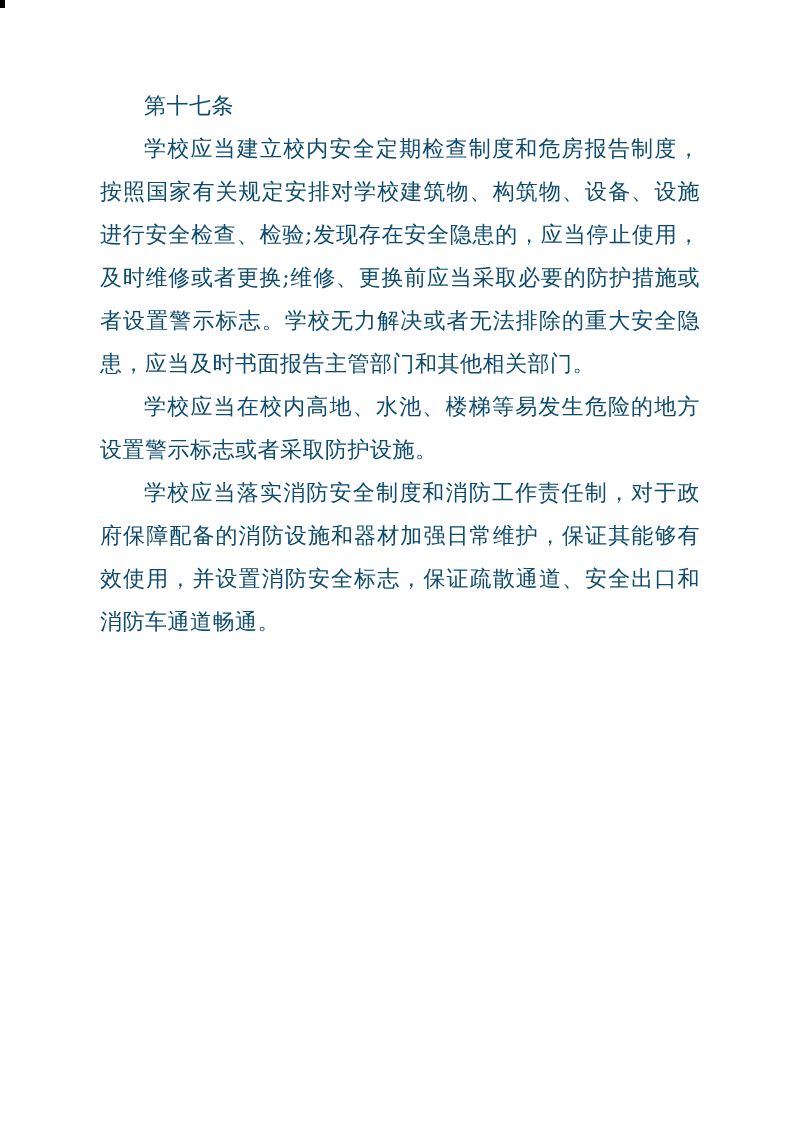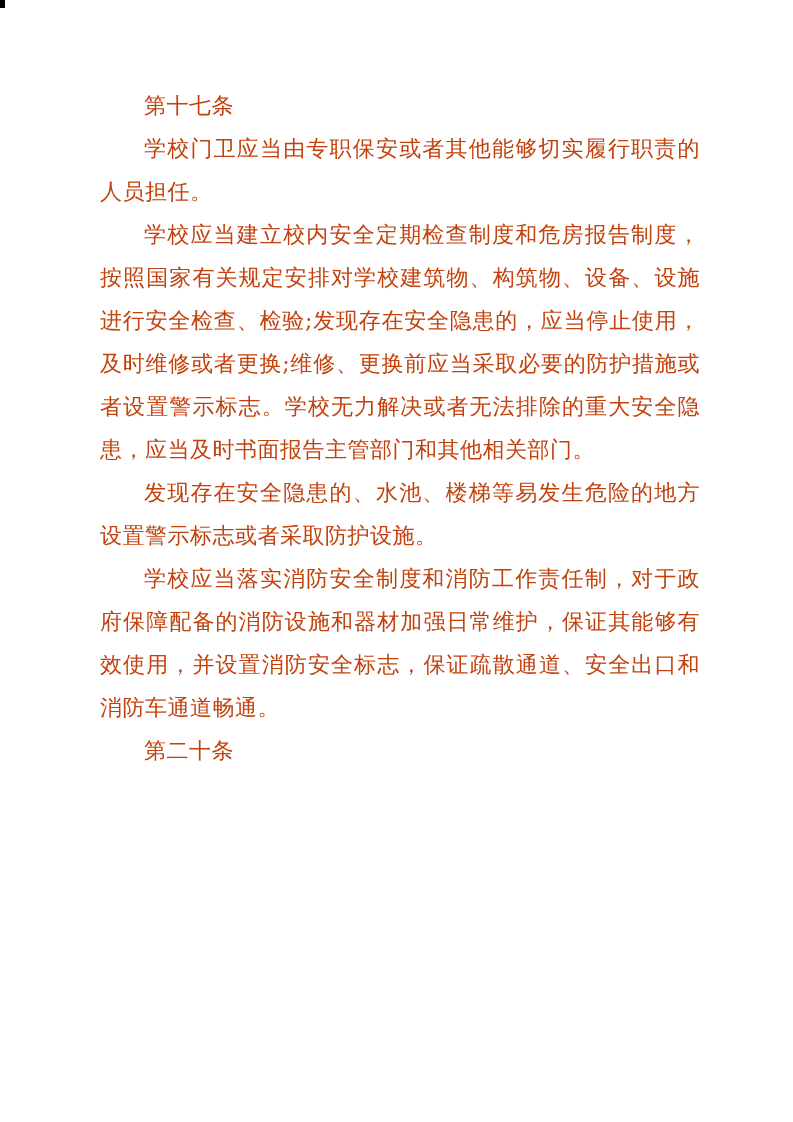--- a/index.html
+++ b/index.html
@@ -16,21 +16,21 @@
     overflow: hidden;
   }
   .content {
     position: absolute;
     left: 100px;
     top: 84px;
     width: 600px;
     font-family: "DejaVu Serif", "Liberation Serif", serif;
     font-size: 22px;
     line-height: 43px;
-    color: #c2410c;
+    color: #0c4a6e;
     text-align: justify;
     text-justify: inter-ideograph;
     letter-spacing: 0.5px;
   }
   .content p {
     margin: 0;
     padding: 0;
     text-indent: 2em;
     word-break: break-all;
   }
@@ -46,19 +46,17 @@
     background: #000000;
   }
 </style>
 </head>
 <body>
 
 <div class="page">
   <div class="corner-mark"></div>
   <div class="content" id="doc-content">
       <p class="heading">第十七条</p>
-      <p class="body">学校门卫应当由专职保安或者其他能够切实履行职责的人员担任。</p>
       <p class="body">学校应当建立校内安全定期检查制度和危房报告制度，按照国家有关规定安排对学校建筑物、构筑物、设备、设施进行安全检查、检验;发现存在安全隐患的，应当停止使用，及时维修或者更换;维修、更换前应当采取必要的防护措施或者设置警示标志。学校无力解决或者无法排除的重大安全隐患，应当及时书面报告主管部门和其他相关部门。</p>
-      <p class="body">发现存在安全隐患的、水池、楼梯等易发生危险的地方设置警示标志或者采取防护设施。</p>
+      <p class="body">学校应当在校内高地、水池、楼梯等易发生危险的地方设置警示标志或者采取防护设施。</p>
       <p class="body">学校应当落实消防安全制度和消防工作责任制，对于政府保障配备的消防设施和器材加强日常维护，保证其能够有效使用，并设置消防安全标志，保证疏散通道、安全出口和消防车通道畅通。</p>
-      <p class="heading">第二十条</p>
     </div>
 </div>
 
 </body></html>

